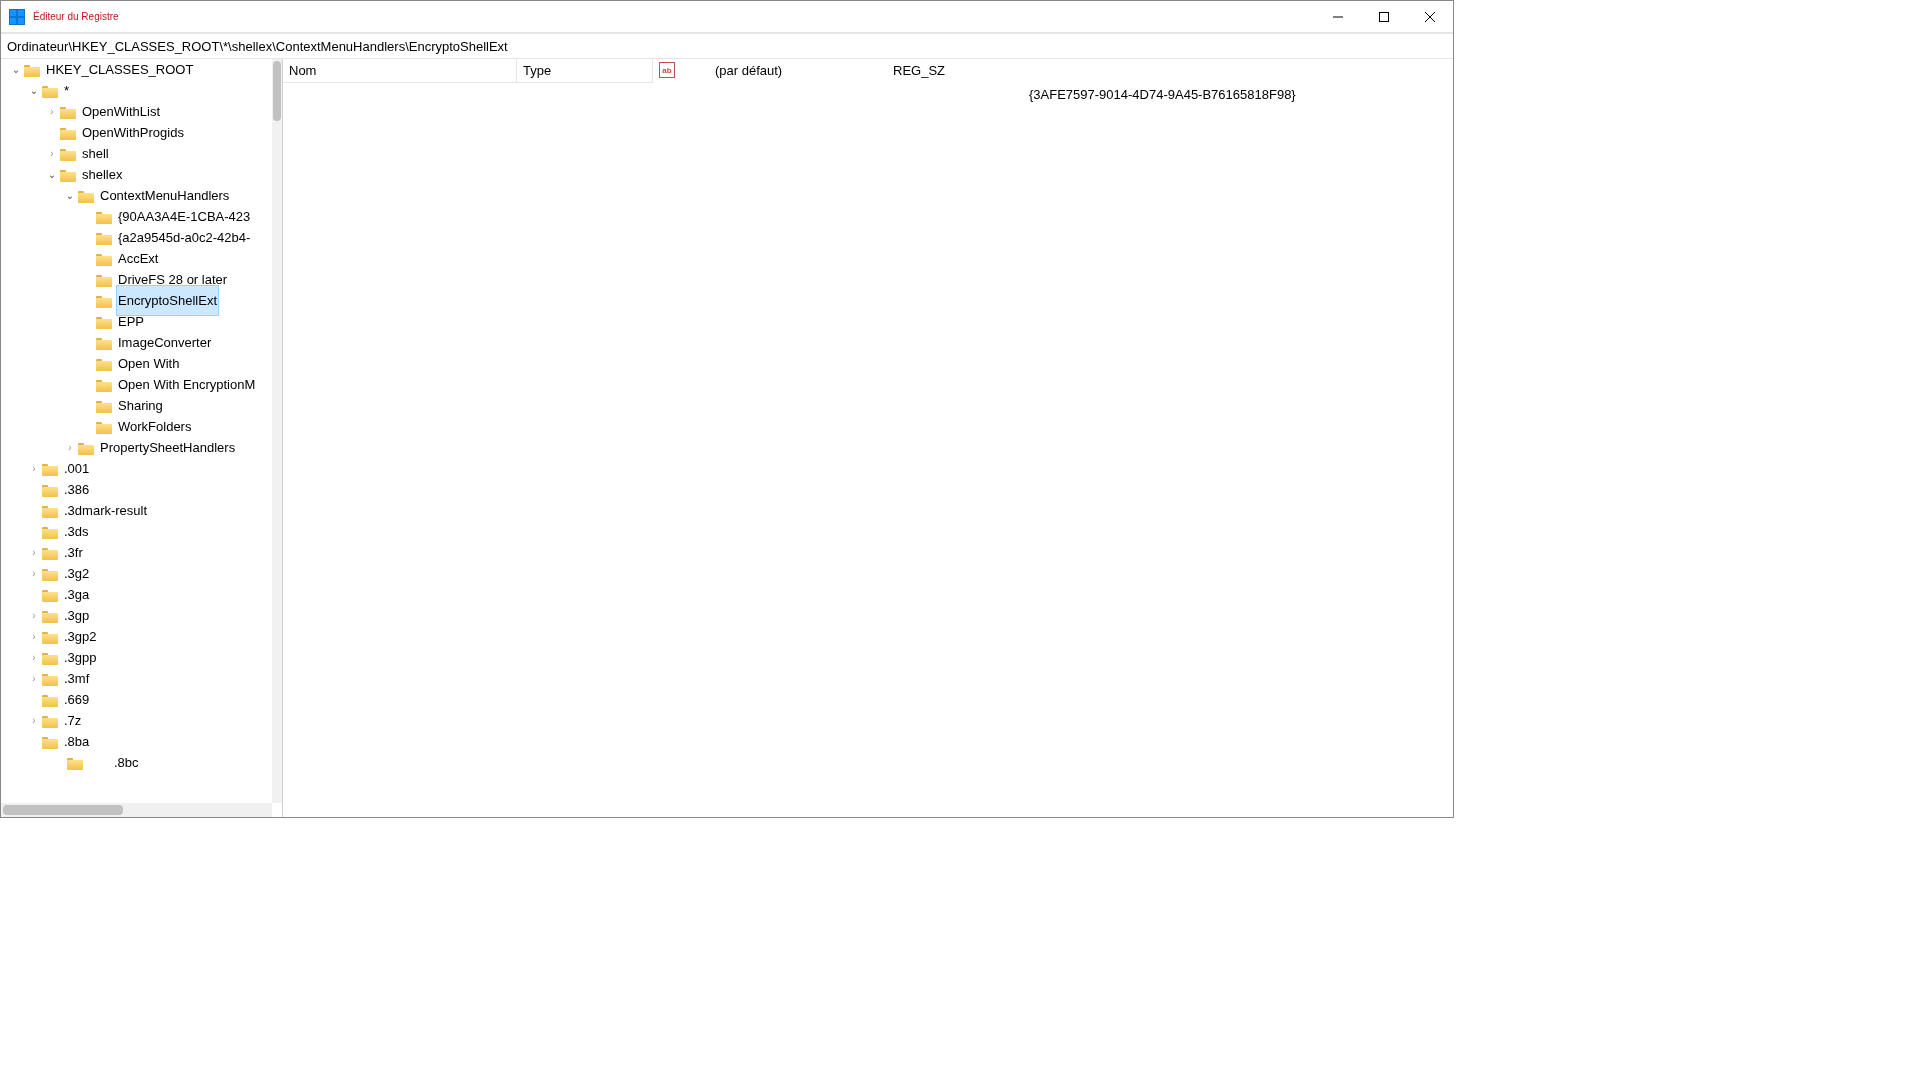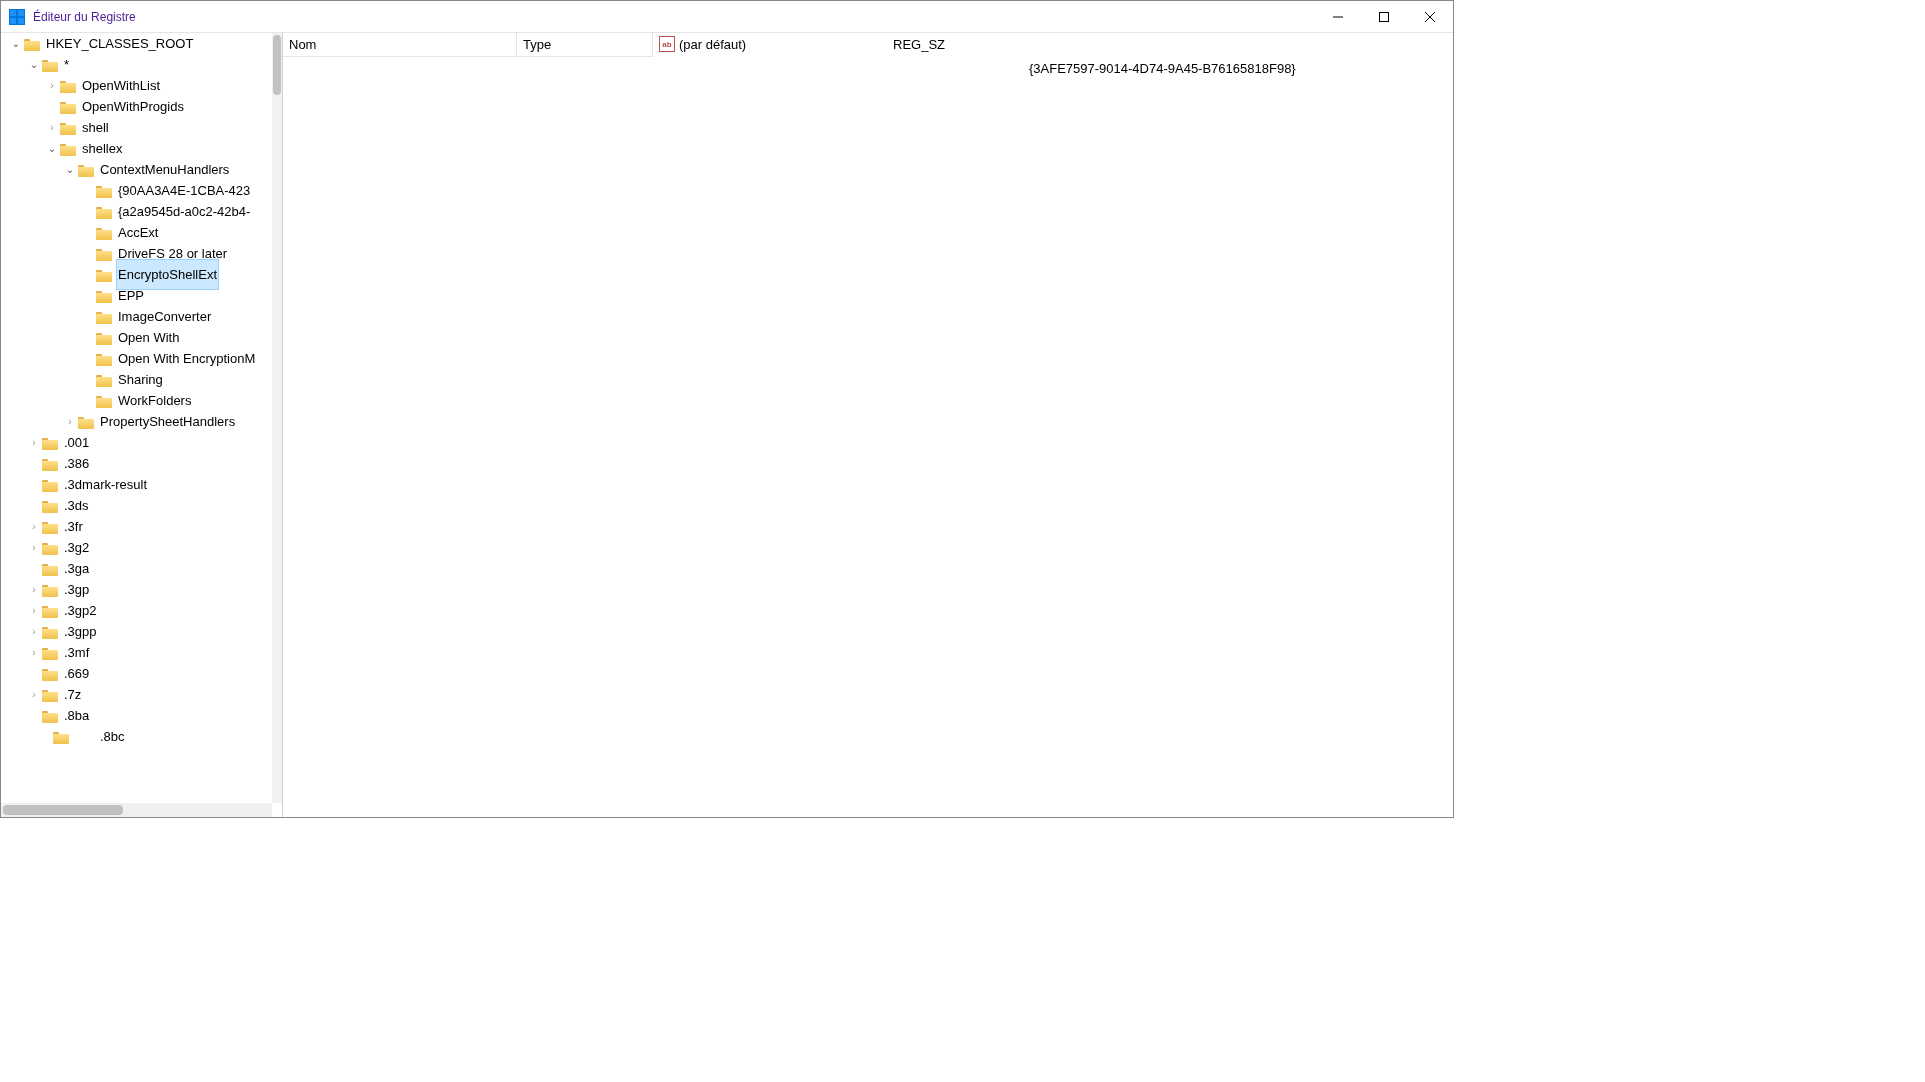--- a/index.html
+++ b/index.html
@@ -1,21 +1,21 @@
 <!DOCTYPE html>
 <html><head>
   <meta charset="utf-8">
   <style>
     * { box-sizing: border-box; margin: 0; padding: 0; }
     body { font-family: "Segoe UI", Tahoma, sans-serif; font-size: 13px; background: #fff; color: #000; overflow: hidden; }
     .window { width: 1454px; height: 818px; border: 1px solid #888; background: #fff; display: flex; flex-direction: column; margin: 0; position: relative; }
     .titlebar { height: 32px; display: flex; align-items: center; background: #fff; border-bottom: 1px solid #e5e5e5; position: relative; }
     .title-icon { width: 16px; height: 16px; margin-left: 8px; margin-right: 8px; display: inline-block; background: #0078d4; }
     .title-icon svg { display: block; }
-    .title-text { font-size: 12px; color: #4c1d95; }
+    .title-text { font-size: 10px; color: #b91c1c; }
     .win-controls { position: absolute; right: 0; top: 0; display: flex; height: 32px; }
     .win-btn { width: 46px; height: 32px; display: flex; align-items: center; justify-content: center; background: transparent; }
     .menubar { height: 26px; display: flex; align-items: center; padding: 0 4px; }
     .menu-item { padding: 4px 9px; font-size: 13px; color: #000; }
     .menu-item .acc { text-decoration: underline; }
     .addressbar { height: 26px; display: flex; align-items: center; padding: 0 6px; border-top: 1px solid #e5e5e5; border-bottom: 1px solid #e5e5e5; font-size: 13px; }
     .content { flex: 1; display: flex; overflow: hidden; }
     .tree-pane { width: 282px; position: relative; overflow: hidden; border-right: 1px solid #d0d0d0; background: #fff; }
     .tree-inner { position: absolute; left: 0; right: 0; top: 0; bottom: 14px; overflow: hidden; }
     .tree-scroll-v { position: absolute; right: 0; top: 0; bottom: 14px; width: 10px; background: #f1f1f1; }
@@ -32,21 +32,21 @@
     .tree-label { font-size: 13px; padding: 1px 2px; }
     .tree-label.selected { background: #cce8ff; border: 1px solid #99d1ff; padding: 7px 1px; }
     .list-pane { flex: 1; background: #fff; overflow: hidden; display: flex; }
     .list-header { display: flex; height: 24px; border-bottom: 1px solid #e5e5e5; font-size: 13px; color: #000; }
     .col { display: flex; align-items: center; padding-left: 6px; border-right: 1px solid #e5e5e5; }
     .col.name { width: 234px; }
     .col.type { width: 136px; }
     .col.data { width: 528px; }
     .list-row { display: flex; height: 22px; align-items: center; font-size: 13px; }
     .list-row .cell { padding-left: 6px; }
-    .list-row .cell.name { width: 234px; display: flex; align-items: flex-end; }
+    .list-row .cell.name { width: 234px; display: flex; align-items: flex-end; gap: 36px; }
     .list-row .cell.type { width: 136px; }
     .list-row .cell.data { width: 528px; margin-top: 48px; }
     .value-icon { width: 16px; height: 16px; margin-right: 4px; display: inline-flex; align-items: center; justify-content: center; background: #fff; border: 1px solid #c0504d; color: #c0504d; font-size: 8px; font-weight: bold; }
   </style>
 </head>
 <body>
 
 <div class="window">
   <div class="titlebar">
     <span class="title-icon">
@@ -72,20 +72,23 @@
       <div class="win-btn close">
           <svg width="10" height="10">
             <line x1="0" y1="0" x2="10" y2="10" stroke="#000" stroke-width="1"></line>
             <line x1="10" y1="0" x2="0" y2="10" stroke="#000" stroke-width="1"></line>
           </svg>
         </div>
     </div>
   </div>
 
 
+  <div class="addressbar">
+    <span>Ordinateur\HKEY_CLASSES_ROOT\*\shellex\ContextMenuHandlers\EncryptoShellExt</span>
+  </div>
 
   <div class="content">
     <div class="tree-pane">
       <div class="tree-inner" id="tree-container">
           <div class="tree-row" style="padding-left: 8px;">
             <span class="chev open">⌄</span>
             <span class="folder-icon"></span>
             <span class="tree-label">HKEY_CLASSES_ROOT</span>
           </div>
           <div class="tree-row" style="padding-left: 26px;">
@@ -241,21 +244,21 @@
           <div class="tree-row" style="padding-left: 26px;">
             <span class="chev ">›</span>
             <span class="folder-icon"></span>
             <span class="tree-label">.7z</span>
           </div>
           <div class="tree-row" style="padding-left: 26px;">
             <span class="chev none">›</span>
             <span class="folder-icon"></span>
             <span class="tree-label">.8ba</span>
           </div>
-          <div class="tree-row" style="padding-left: 12px; gap: 25px;">
+          <div class="tree-row" style="padding-left: 26px; gap: 25px;">
             <span class="chev none">›</span>
             <span class="folder-icon"></span>
             <span class="tree-label">.8bc</span>
           </div>
         </div>
       <div class="tree-scroll-v">
           <div class="thumb"></div>
         </div>
       <div class="tree-scroll-h">
           <div class="thumb"></div>

